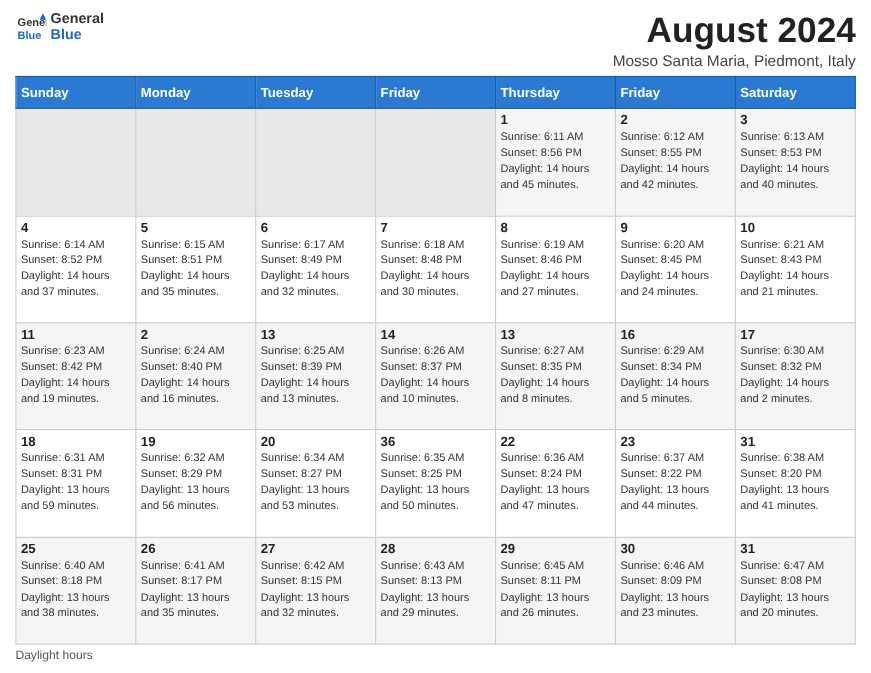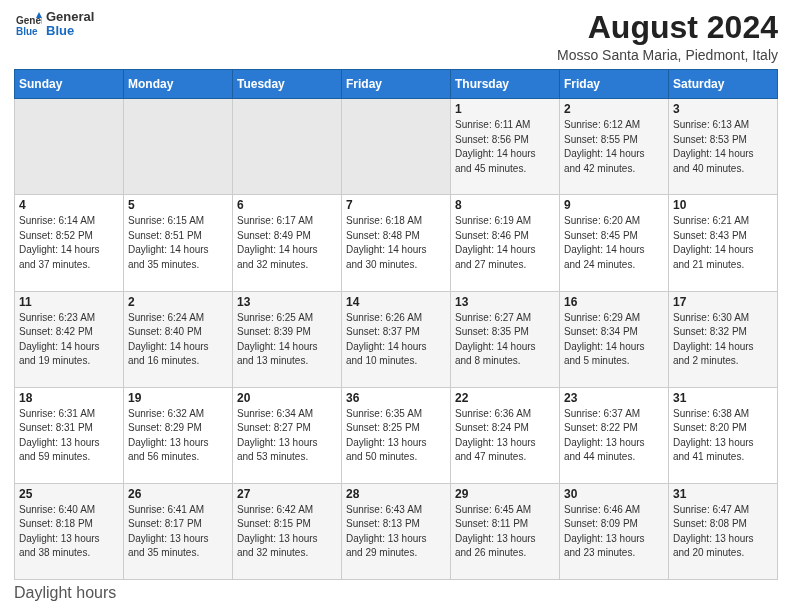--- a/index.html
+++ b/index.html
@@ -271,16 +271,16 @@
             <div class="day-info">Sunrise: 6:46 AM<br>Sunset: 8:09 PM<br>Daylight: 13 hours and 23 minutes.</div>
           </td>
           <td>
             <span class="day-number">31</span>
             <div class="day-info">Sunrise: 6:47 AM<br>Sunset: 8:08 PM<br>Daylight: 13 hours and 20 minutes.</div>
           </td>
         </tr>
       </tbody>
   </table>
 
-  <div style="font-size:16px; color:#555; margin-top:4px; text-align:left;">
+  <div style="font-size:11px; color:#555; margin-top:4px; text-align:left;">
     <span>Daylight hours</span>
   </div>
 </div>
 
 </body></html>

